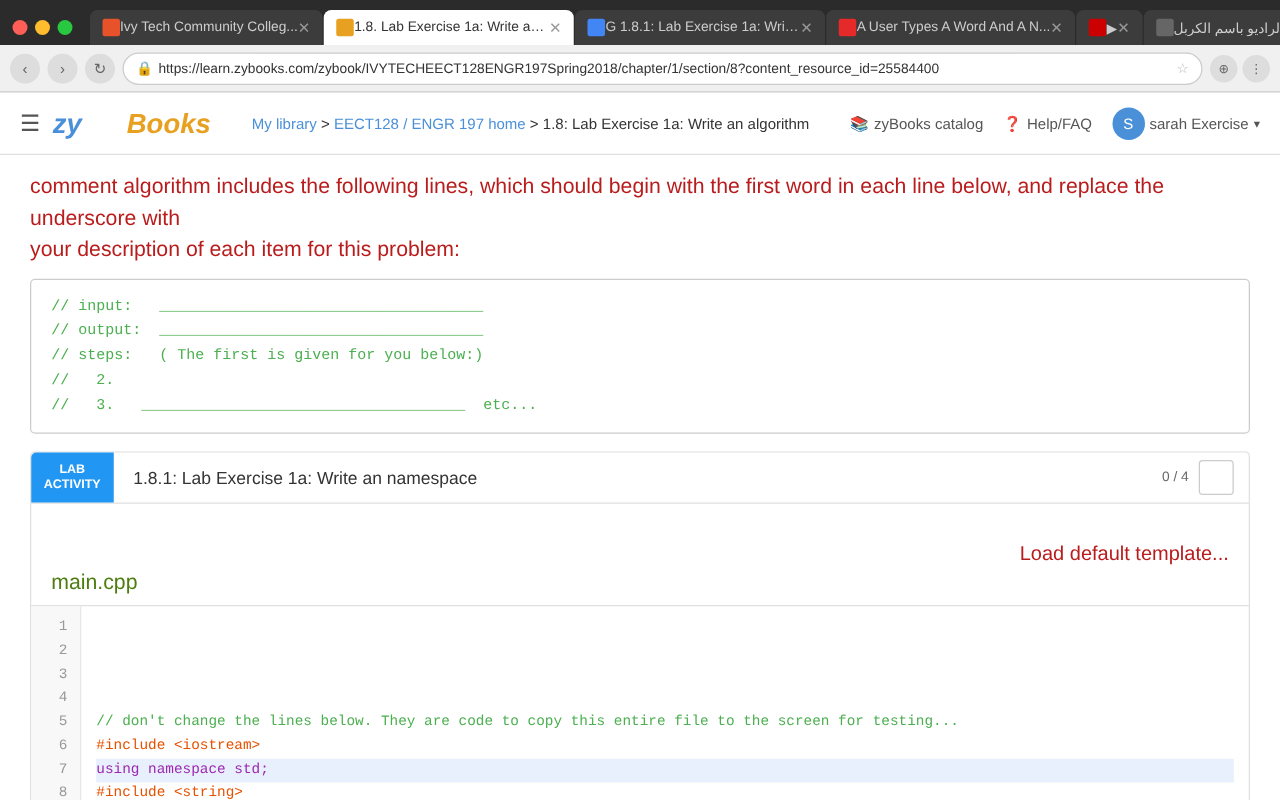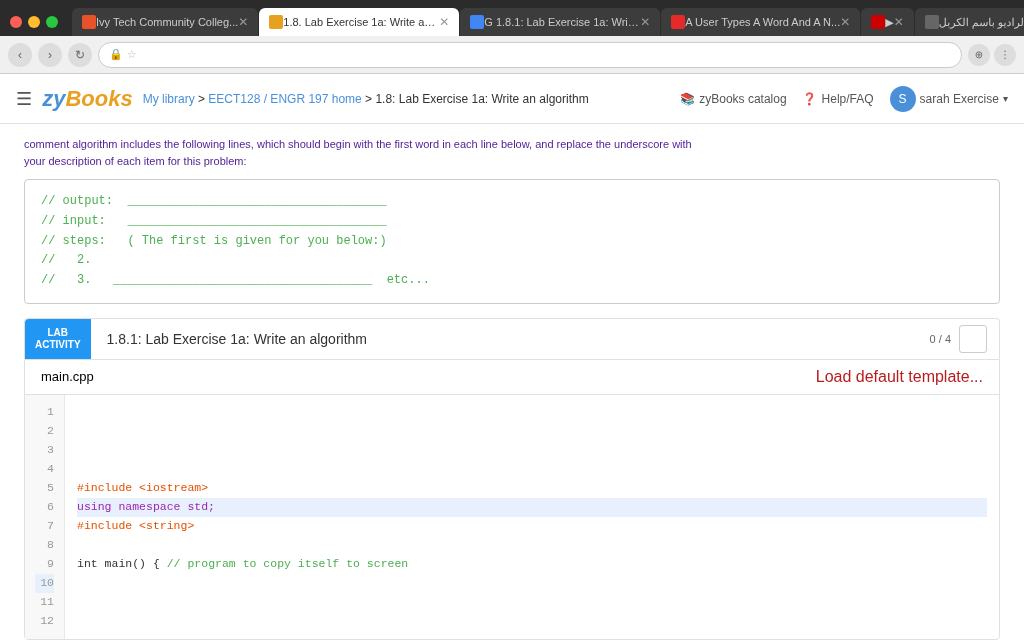--- a/index.html
+++ b/index.html
@@ -26,48 +26,48 @@
     .address-bar { flex: 1; height: 26px; border: 1px solid #ccc; border-radius: 13px; background: #fff; padding: 0 10px; font-size: 12px; display: flex; align-items: center; gap: 4px; }
     .lock-icon { color: #4caf50; font-size: 11px; }
     .address-text { font-size: 11px; color: #333; flex: 1; }
     .browser-actions { display: flex; gap: 4px; }
     .browser-action-btn { width: 22px; height: 22px; border-radius: 50%; background: #ddd; border: none; cursor: pointer; display: flex; align-items: center; justify-content: center; font-size: 10px; color: #666; }
 
     
     .app-header { background: #fff; border-bottom: 1px solid #e0e0e0; display: flex; align-items: center; padding: 0 16px; height: 50px; gap: 10px; }
     .hamburger { font-size: 18px; color: #555; cursor: pointer; }
     .zy-logo { font-size: 22px; font-weight: bold; color: #4a90d9; font-style: italic; }
-    .zy-logo span { color: #e8a020; }
-    .breadcrumb { font-size: 12px; color: #666; flex: 1; }
+    .zy-logo span { color: #e8a020; margin-left: 36px; }
+    .breadcrumb { font-size: 12px; color: #666; flex: 1; text-align: center; }
     .breadcrumb a { color: #4a90d9; text-decoration: none; }
     .breadcrumb span { color: #333; }
     .header-actions { display: flex; align-items: center; gap: 16px; }
     .catalog-btn, .help-btn { display: flex; align-items: center; gap: 4px; font-size: 12px; color: #555; cursor: pointer; }
     .user-info { display: flex; align-items: center; gap: 4px; font-size: 12px; color: #555; cursor: pointer; }
     .user-avatar { width: 26px; height: 26px; border-radius: 50%; background: #4a90d9; color: #fff; display: flex; align-items: center; justify-content: center; font-size: 12px; }
 
     
     .page-content { padding: 0 24px 20px; background: #fff; overflow-y: auto; }
-    .description-text { font-size: 11px; color: #4c1d95; line-height: 1.5; padding: 12px 0 10px; }
+    .description-text { font-size: 17px; color: #b91c1c; line-height: 1.5; padding: 12px 0 10px; }
 
     
     .code-template-box { border: 1px solid #ccc; border-radius: 4px; padding: 12px 16px; margin-bottom: 14px; background: #fff; font-family: 'Courier New', monospace; font-size: 12px; line-height: 1.7; color: #333; }
 
     
     .lab-activity-header { display: flex; align-items: center; margin-bottom: 0; border: 1px solid #e0e0e0; border-bottom: none; border-radius: 4px 4px 0 0; background: #fff; }
     .lab-badge { background: #2196f3; color: #fff; padding: 8px 10px; font-size: 10px; font-weight: 700; line-height: 1.2; text-align: center; border-radius: 4px 0 0 0; min-width: 54px; }
     .lab-title { padding: 10px 16px; font-size: 14px; color: #333; flex: 1; }
     .lab-score { display: flex; align-items: center; gap: 8px; padding-right: 12px; }
     .score-text { font-size: 11px; color: #666; }
     .score-box { width: 28px; height: 28px; border: 1px solid #ccc; border-radius: 3px; display: flex; align-items: center; justify-content: center; font-size: 11px; color: #666; }
 
     
     .code-editor-container { border: 1px solid #e0e0e0; border-radius: 0 0 4px 4px; background: #fff; margin-bottom: 12px; }
     .code-editor-header { display: flex; justify-content: space-between; align-items: center; padding: 8px 16px; border-bottom: 1px solid #e0e0e0; }
-    .file-name { font-size: 13px; color: #000000; }
+    .file-name { font-size: 17px; color: #4d7c0f; margin-top: 45px; }
     .load-template-btn { font-size: 16px; color: #b91c1c; cursor: pointer; background: none; border: none; }
     .code-area { display: flex; font-family: 'Courier New', monospace; font-size: 11.5px; line-height: 1.65; min-height: 240px; }
     .line-numbers { background: #f8f8f8; padding: 8px 10px; color: #999; text-align: right; border-right: 1px solid #e8e8e8; min-width: 40px; user-select: none; }
     .line-numbers div { line-height: 1.65; }
     .code-lines { flex: 1; padding: 8px 12px; overflow-x: auto; }
     .code-line { line-height: 1.65; white-space: pre; }
     .code-line.highlighted { background: #e8f0fe; }
     .c-comment { color: #4caf50; }
     .c-keyword { color: #9c27b0; }
     .c-include { color: #e65100; }
@@ -124,20 +124,21 @@
       </div>
     </div>
   </div>
 
   <div class="browser-controls">
     <button class="nav-btn">‹</button>
     <button class="nav-btn">›</button>
     <button class="nav-btn">↻</button>
     <div class="address-bar">
       <span class="lock-icon">🔒</span>
+      <span class="address-text">https://learn.zybooks.com/zybook/IVYTECHEECT128ENGR197Spring2018/chapter/1/section/8?content_resource_id=25584400</span>
       <span style="color:#bbb; font-size:11px;">☆</span>
     </div>
     <div class="browser-actions">
       <button class="browser-action-btn">⊕</button>
       <button class="browser-action-btn">⋮</button>
     </div>
   </div>
 </div>
 
 <div class="app-header">
@@ -167,33 +168,33 @@
   </div>
 </div>
 
 <div class="page-content">
   <div class="description-text">
     <span>comment algorithm includes the following lines, which should begin with the first word in each line below, and replace the underscore with</span><br>
     <span>your description of each item for this problem:</span>
   </div>
 
   <div class="code-template-box">
+    <div class="code-line c-comment">// input:   ____________________________________</div>
     <div class="code-line c-comment">// output:  ____________________________________</div>
-    <div class="code-line c-comment">// input:   ____________________________________</div>
     <div class="code-line c-comment">// steps:   ( The first is given for you below:)</div>
     <div class="code-line c-comment">//   2.</div>
     <div class="code-line c-comment">//   3.   ____________________________________  etc...</div>
   </div>
 
   <div class="lab-activity-header">
     <div class="lab-badge">
       <div>LAB</div>
       <div>ACTIVITY</div>
     </div>
-    <div class="lab-title">1.8.1: Lab Exercise 1a: Write an algorithm</div>
+    <div class="lab-title">1.8.1: Lab Exercise 1a: Write an namespace</div>
     <div class="lab-score">
       <span class="score-text">0 / 4</span>
       <div class="score-box"></div>
     </div>
   </div>
 
   <div class="code-editor-container">
     <div class="code-editor-header">
       <span class="file-name">main.cpp</span>
       <button class="load-template-btn">Load default template...</button>
@@ -212,20 +213,21 @@
         <div style="background:#e8f0fe;">10</div>
         <div>11</div>
           <div>12</div>
 
       </div>
       <div class="code-lines">
         <div class="code-line">&nbsp;</div>
         <div class="code-line">&nbsp;</div>
         <div class="code-line">&nbsp;</div>
         <div class="code-line">&nbsp;</div>
+        <div class="code-line"><span class="c-comment">// don't change the lines below. They are code to copy this entire file to the screen for testing...</span></div>
         <div class="code-line"><span class="c-include">#include &lt;iostream&gt;</span></div>
         <div class="code-line highlighted"><span class="c-keyword">using namespace std;</span></div>
         <div class="code-line"><span class="c-include">#include &lt;string&gt;</span></div>
         <div class="code-line">&nbsp;</div>
         <div class="code-line"><span class="c-normal">int main() { </span><span class="c-comment">// program to copy itself to screen</span></div>
 
       </div>
     </div>
 
   </div>

